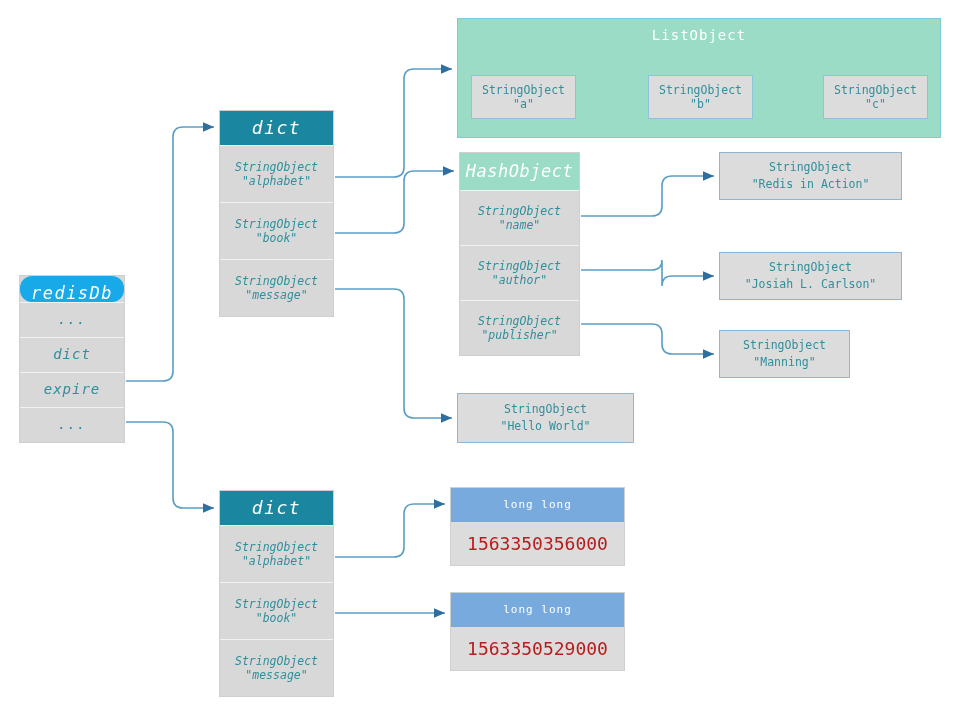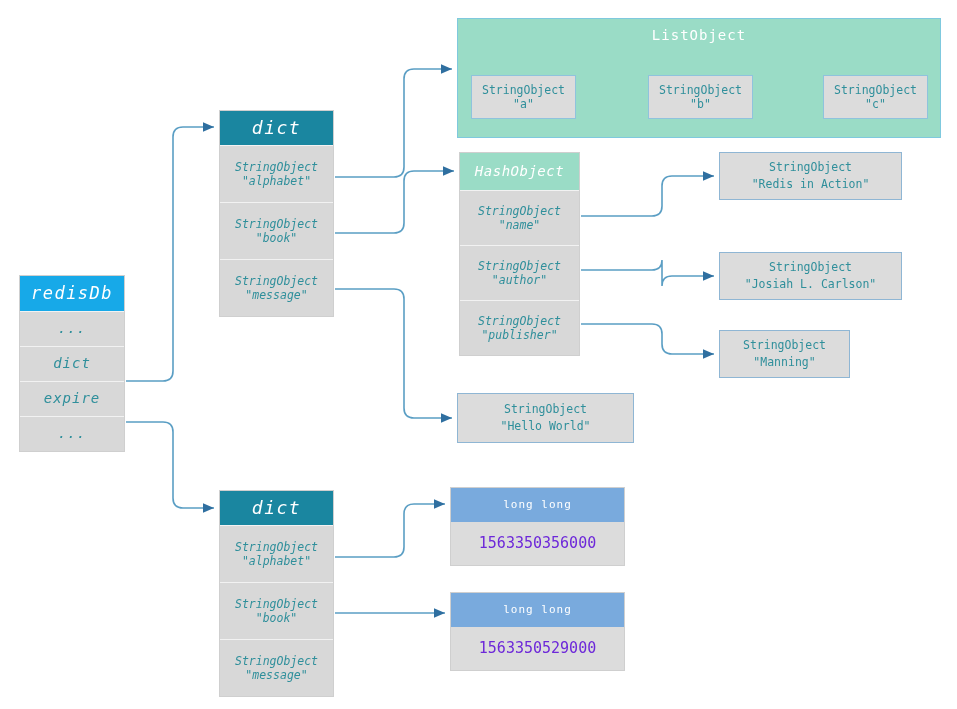--- a/index.html
+++ b/index.html
@@ -59,23 +59,24 @@
   .struct .row .l1 { line-height: 1.25; }
   .struct .row .l2 { line-height: 1.25; }
 
   
   #redisdb {
     left: 19px; top: 275px;
     width: 106px;
   }
   #redisdb .hdr {
     background: #17a9e8;
-    height: 35px;
+    height: 26px;
     line-height: 35px;
     font-size: 17px;
+    border-radius: 12px;
   }
   #redisdb .row {
     height: 34px;
     font-size: 14px;
     letter-spacing: 1px;
   }
 
   
   .dict { width: 115px; }
   .dict .hdr {
@@ -93,21 +94,21 @@
 
   
   #hashobject {
     left: 459px; top: 152px;
     width: 121px;
   }
   #hashobject .hdr {
     background: #9adcc6;
     height: 37px;
     line-height: 37px;
-    font-size: 14px;
+    font-size: 17px;
     letter-spacing: 0.5px;
   }
   #hashobject .row {
     height: 54px;
     font-size: 11.5px;
   }
 
   
   #listobject {
     left: 457px; top: 18px;
@@ -173,22 +174,22 @@
     line-height: 34px;
     text-align: center;
     color: #ffffff;
     font-size: 11px;
     letter-spacing: 1px;
   }
   .llbox .val {
     height: 43px;
     line-height: 43px;
     text-align: center;
-    color: #6d28d9;
-    font-size: 15px;
+    color: #b91c1c;
+    font-size: 18px;
   }
   #ll-1 { left: 450px; top: 487px; }
   #ll-2 { left: 450px; top: 592px; }
 </style>
 </head>
 <body>
 
 <div id="canvas">
 
   <svg class="links" viewBox="0 0 957 709" xmlns="http://www.w3.org/2000/svg">

